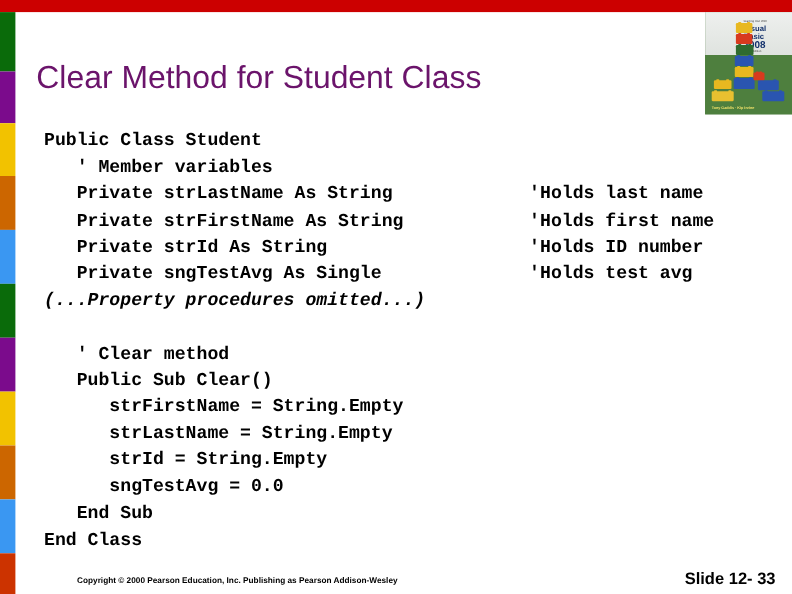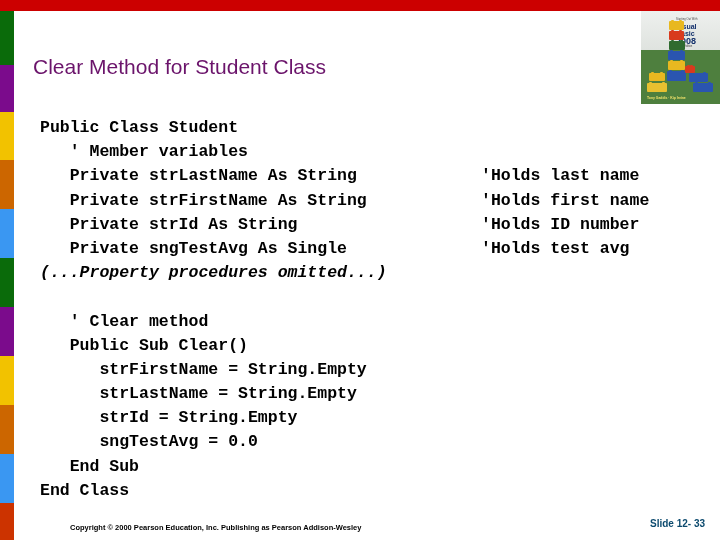--- a/index.html
+++ b/index.html
@@ -116,21 +116,21 @@
   }
   .brick::before { left: 2px; }
   .brick::after  { right: 2px; }
 
   
   #title {
     position: absolute;
     left: 33px;
     top: 55px;
     width: 560px;
-    font-size: 21px;
+    font-size: 29px;
     color: #6b146b;
     font-family: "Liberation Sans", sans-serif;
     letter-spacing: 0px;
     white-space: nowrap;
   }
 
   
   #code-block {
     position: absolute;
     left: 40px;
@@ -170,23 +170,23 @@
     font-size: 7.5px;
     font-weight: bold;
     color: #000000;
     white-space: nowrap;
   }
   #slide-number {
     position: absolute;
     right: 15px;
     top: 518px;
     font-family: "Liberation Sans", sans-serif;
-    font-size: 10px;
-    font-weight: bold;
-    color: #0c4a6e;
+    font-size: 15px;
+    font-weight: bold;
+    color: #000000;
     white-space: nowrap;
   }
 </style>
 </head>
 <body>
 
 <div id="slide">
 
   <div id="top-bar"></div>
 

